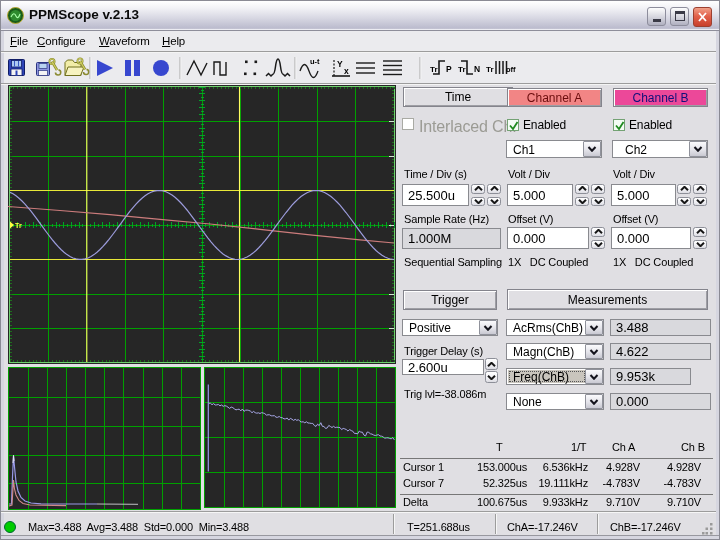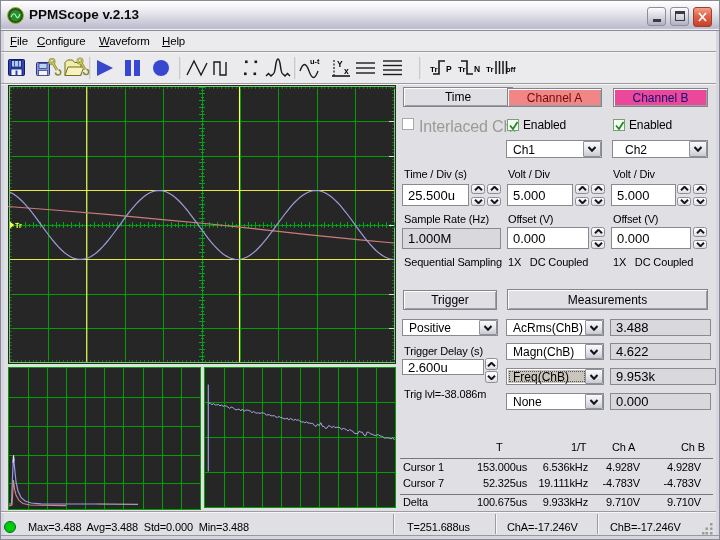--- a/index.html
+++ b/index.html
@@ -440,21 +440,21 @@
     <span style="padding-left:6px">None</span>
     <span class="cbtn">
       <svg width="10" height="6" viewBox="0 0 10 6">
         <path d="M1.5,1 L5,4.8 L8.5,1" stroke="#14141c" stroke-width="2" fill="none"></path>
       </svg>
     </span>
   </div>
 
 <div class="abs txtin" style="left:610px;top:319px;width:101px;height:17px;background:#D9D9DD">3.488</div>
 <div class="abs txtin" style="left:610px;top:343px;width:101px;height:17px;background:#D9D9DD">4.622</div>
-<div class="abs txtin" style="left:610px;top:368px;width:106px;height:17px;background:#D9D9DD">9.953k</div>
+<div class="abs txtin" style="left:610px;top:368px;width:81px;height:17px;background:#D9D9DD">9.953k</div>
 <div class="abs txtin" style="left:610px;top:393px;width:101px;height:17px;background:#D9D9DD">0.000</div>
 
 <div class="abs lbl" style="left:496px;top:441px">T</div>
 <div class="abs lbl" style="left:571px;top:441px">1/T</div>
 <div class="abs lbl" style="left:612px;top:441px">Ch A</div>
 <div class="abs lbl" style="left:681px;top:441px">Ch B</div>
 <div class="abs" style="left:400px;top:458px;width:313px;height:1px;background:#777"></div>
 <div class="abs lbl" style="left:403px;top:461px">Cursor 1</div>
 <div class="abs lbl" style="left:403px;top:477px">Cursor 7</div>
 <div class="abs" style="left:400px;top:494px;width:313px;height:1px;background:#777"></div>

